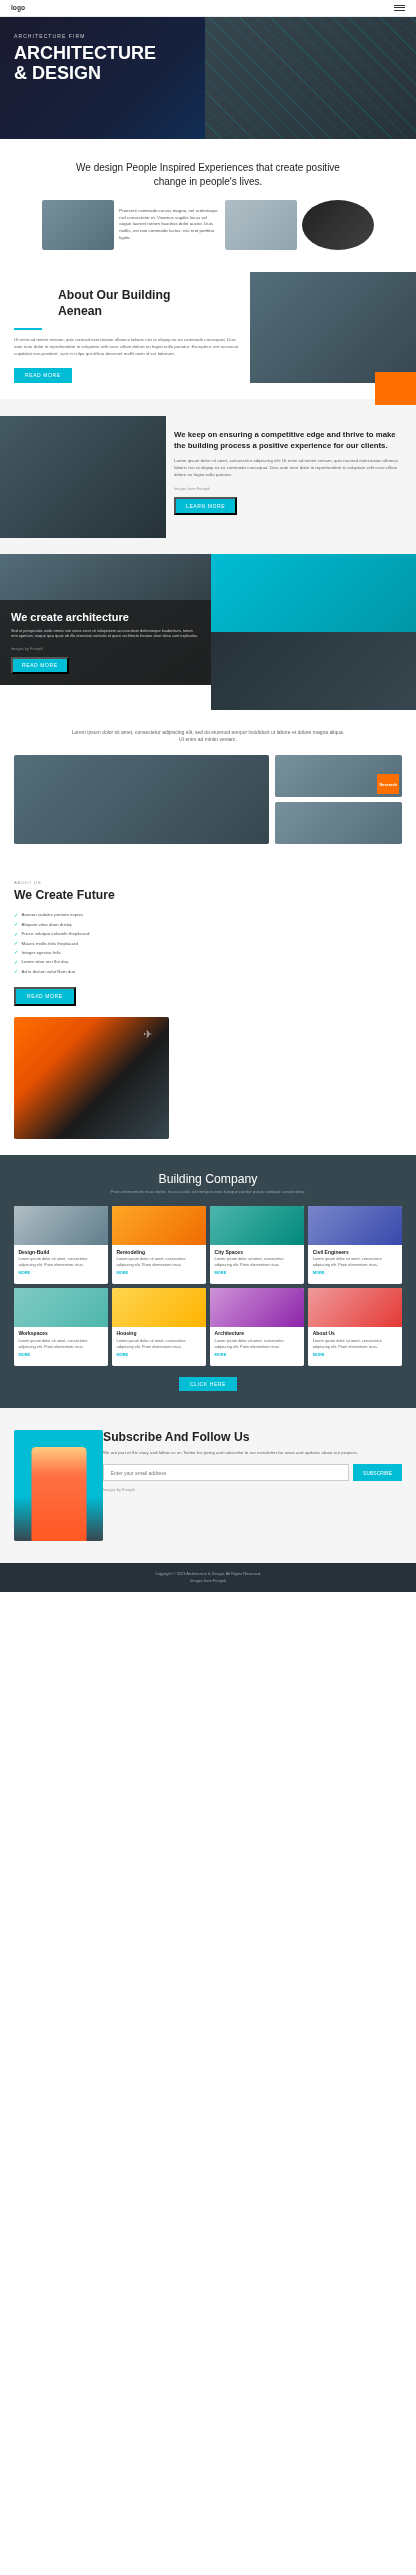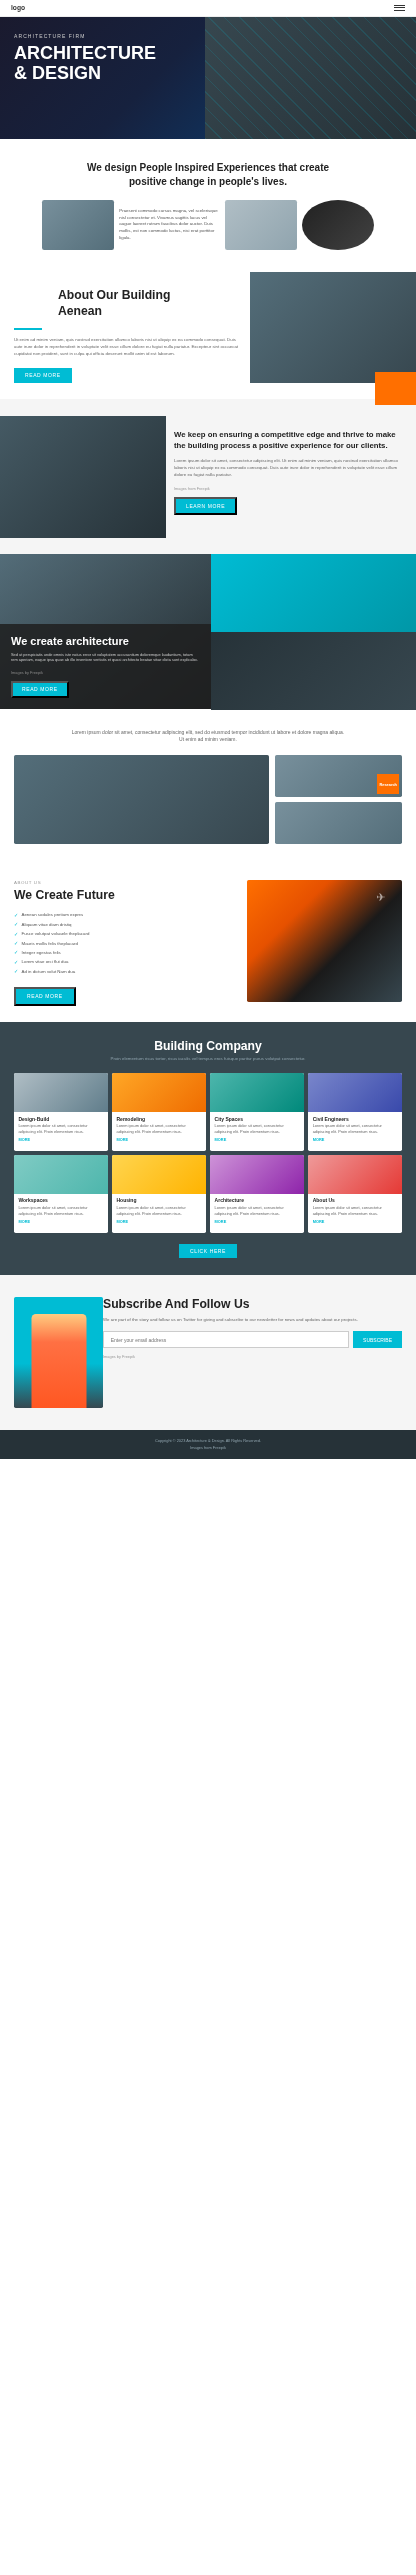--- a/index.html
+++ b/index.html
@@ -13,21 +13,21 @@
 
     
     .hero { position: relative; height: 122px; background: linear-gradient(135deg, #1a1a2e 0%, #16213e 40%, #0f3460 70%, #00bcd4 100%); overflow: hidden; }
     .hero-content { position: relative; z-index: 2; padding: 16.6px 14px; }
     .hero-subtitle { color: #ccc; font-size: 5px; letter-spacing: 1.1px; text-transform: uppercase; margin-bottom: 4.4px; }
     .hero-title { color: #fff; font-size: 18px; font-weight: 900; line-height: 1.1; text-transform: uppercase; }
     .hero-grid { position: absolute; right: 0; top: 0; width: 211px; height: 122px; background: repeating-linear-gradient(45deg, rgba(0,188,212,0.15) 0px, rgba(0,188,212,0.15) 1.1px, transparent 1.1px, transparent 11px), linear-gradient(135deg, #37474f 0%, #263238 100%); }
 
     
     .inspired { padding: 22px 14px; text-align: center; }
-    .inspired h2 { font-size: 10px; font-weight: 700; color: #222; max-width: 277px; margin: 0 auto 11px; line-height: 1.4; }
+    .inspired h2 { font-size: 10px; font-weight: 400; color: #222; max-width: 277px; margin: 0 auto 11px; line-height: 1.4; }
     .inspired-row { display: flex; gap: 5.5px; align-items: center; justify-content: center; }
     .inspired-img { width: 72px; height: 50px; border-radius: 2.2px; overflow: hidden; }
     .inspired-img-arch { background: linear-gradient(135deg, #78909c, #546e7a); }
     .inspired-img-glass { background: linear-gradient(135deg, #b0bec5, #90a4ae); }
     .inspired-img-dark { background: linear-gradient(135deg, #212121, #424242); border-radius: 50%; }
     .inspired-text { flex: 1; text-align: left; font-size: 4.4px; color: #555; line-height: 1.5; max-width: 100px; }
 
     
     .about-building { display: flex; gap: 0; padding: 0; }
     .about-left { flex: 1; padding: 16.6px 11px 16.6px 14px; }
@@ -42,21 +42,21 @@
     .competitive { display: flex; padding: 16.6px 0; background: #f5f5f5; }
     .competitive-img { width: 166px; height: 122px; background: linear-gradient(135deg, #455a64, #263238); flex-shrink: 0; }
     .competitive-content { flex: 1; padding: 14px 8px; }
     .competitive-content h3 { font-size: 7.8px; font-weight: 700; color: #222; margin-bottom: 5.5px; line-height: 1.4; }
     .competitive-content p { font-size: 4.4px; color: #666; line-height: 1.6; margin-bottom: 8.3px; }
     .img-credit { font-size: 3.9px; color: #999; margin-bottom: 5.5px; }
     .btn-learn { display: inline-block; background: #00bcd4; color: #fff; padding: 3.9px 10px; font-size: 5px; text-transform: uppercase; letter-spacing: 0.6px; cursor: pointer; }
 
     
     .we-create { position: relative; height: 155px; display: flex; }
-    .we-create-left { width: 211px; height: 155px; background: linear-gradient(135deg, #37474f 0%, #1a1a1a 100%); position: relative; overflow: hidden; }
+    .we-create-left { width: 211px; height: 131px; background: linear-gradient(135deg, #37474f 0%, #1a1a1a 100%); position: relative; overflow: hidden; }
     .we-create-left-img { width: 100%; height: 100%; background: linear-gradient(to bottom right, #607d8b 0%, #263238 100%); opacity: 0.7; }
     .we-create-overlay { position: absolute; bottom: 0; left: 0; right: 0; padding: 11px; background: rgba(30,30,30,0.85); }
     .we-create-overlay h2 { color: #fff; font-size: 11px; font-weight: 700; margin-bottom: 4.4px; }
     .we-create-overlay p { color: #ccc; font-size: 3.9px; line-height: 1.5; margin-bottom: 6.7px; }
     .we-create-overlay .img-credit { color: #888; }
     .btn-more-dark { display: inline-block; background: #00bcd4; color: #fff; padding: 3.9px 9px; font-size: 5px; text-transform: uppercase; letter-spacing: 0.6px; cursor: pointer; }
     .we-create-right { flex: 1; position: relative; }
     .we-create-right-top { height: 78px; background: linear-gradient(135deg, #00bcd4 0%, #0097a7 100%); }
     .we-create-right-bottom { height: 78px; background: linear-gradient(135deg, #263238 0%, #37474f 100%); }
 
@@ -65,35 +65,35 @@
     .arch-research h2 { font-size: 12.2px; font-weight: 700; color: #222; margin-bottom: 4.4px; }
     .arch-research p { font-size: 5px; color: #666; max-width: 277px; margin: 0 auto 11px; line-height: 1.5; }
     .research-row { display: flex; gap: 5.5px; }
     .research-main { flex: 2; height: 89px; background: linear-gradient(135deg, #546e7a 0%, #37474f 100%); border-radius: 1.7px; }
     .research-right { flex: 1; display: flex; flex-direction: column; gap: 5.5px; }
     .research-small { height: 42px; background: linear-gradient(135deg, #78909c 0%, #546e7a 100%); border-radius: 1.7px; position: relative; }
     .research-badge { position: absolute; bottom: 2.8px; right: 2.8px; background: #ff6f00; width: 22px; height: 19.4px; display: flex; align-items: center; justify-content: center; }
     .research-badge span { color: #fff; font-size: 3.9px; font-weight: bold; text-align: center; }
 
     
-    .future { display: flex; padding: 16.6px 14px; gap: 11px; }
+    .future { display: flex; padding: 16.6px 14px; gap: 11px; flex-direction: column; }
     .future-left { flex: 1; }
     .future-label { font-size: 4.4px; color: #999; text-transform: uppercase; letter-spacing: 0.6px; margin-bottom: 2.8px; }
     .future-left h2 { font-size: 12.2px; font-weight: 700; color: #222; margin-bottom: 8.3px; }
     .future-list { list-style: none; margin-bottom: 11px; }
     .future-list li { font-size: 4.4px; color: #555; padding: 1.7px 0; display: flex; align-items: center; gap: 3.3px; }
     .future-list li::before { content: "✓"; color: #00bcd4; font-size: 5px; }
     .btn-future { display: inline-block; background: #00bcd4; color: #fff; padding: 4.4px 11px; font-size: 5px; text-transform: uppercase; letter-spacing: 0.6px; cursor: pointer; }
     .future-right { width: 155px; height: 122px; background: linear-gradient(135deg, #ff6f00 0%, #e65100 30%, #1a1a1a 60%, #37474f 100%); border-radius: 1.7px; overflow: hidden; position: relative; }
     .future-plane { position: absolute; top: 11px; right: 16.6px; font-size: 11px; color: rgba(255,255,255,0.6); }
 
     
     .building-company { background: #37474f; padding: 16.6px 14px; }
     .building-company-header { text-align: center; margin-bottom: 11px; }
-    .building-company-header h2 { font-size: 12.2px; font-weight: 700; color: #fff; margin-bottom: 2.8px; }
+    .building-company-header h2 { font-size: 12.2px; font-weight: 400; color: #fff; margin-bottom: 2.8px; }
     .building-company-header p { font-size: 4.4px; color: #90a4ae; max-width: 277px; margin: 0 auto; line-height: 1.5; }
     .bc-grid { display: grid; grid-template-columns: repeat(4, 1fr); gap: 4.4px; }
     .bc-card { background: #fff; border-radius: 1.7px; overflow: hidden; padding-bottom: 5.5px; }
     .bc-card-img { height: 39px; background: linear-gradient(135deg, #78909c, #546e7a); }
     .bc-card-img.design { background: linear-gradient(135deg, #b0bec5, #607d8b); }
     .bc-card-img.remodel { background: linear-gradient(135deg, #ffa726, #ef6c00); }
     .bc-card-img.city { background: linear-gradient(135deg, #4db6ac, #00897b); }
     .bc-card-img.civil { background: linear-gradient(135deg, #7986cb, #3949ab); }
     .bc-card-img.work { background: linear-gradient(135deg, #80cbc4, #4db6ac); }
     .bc-card-img.housing { background: linear-gradient(135deg, #ffd54f, #ffb300); }

